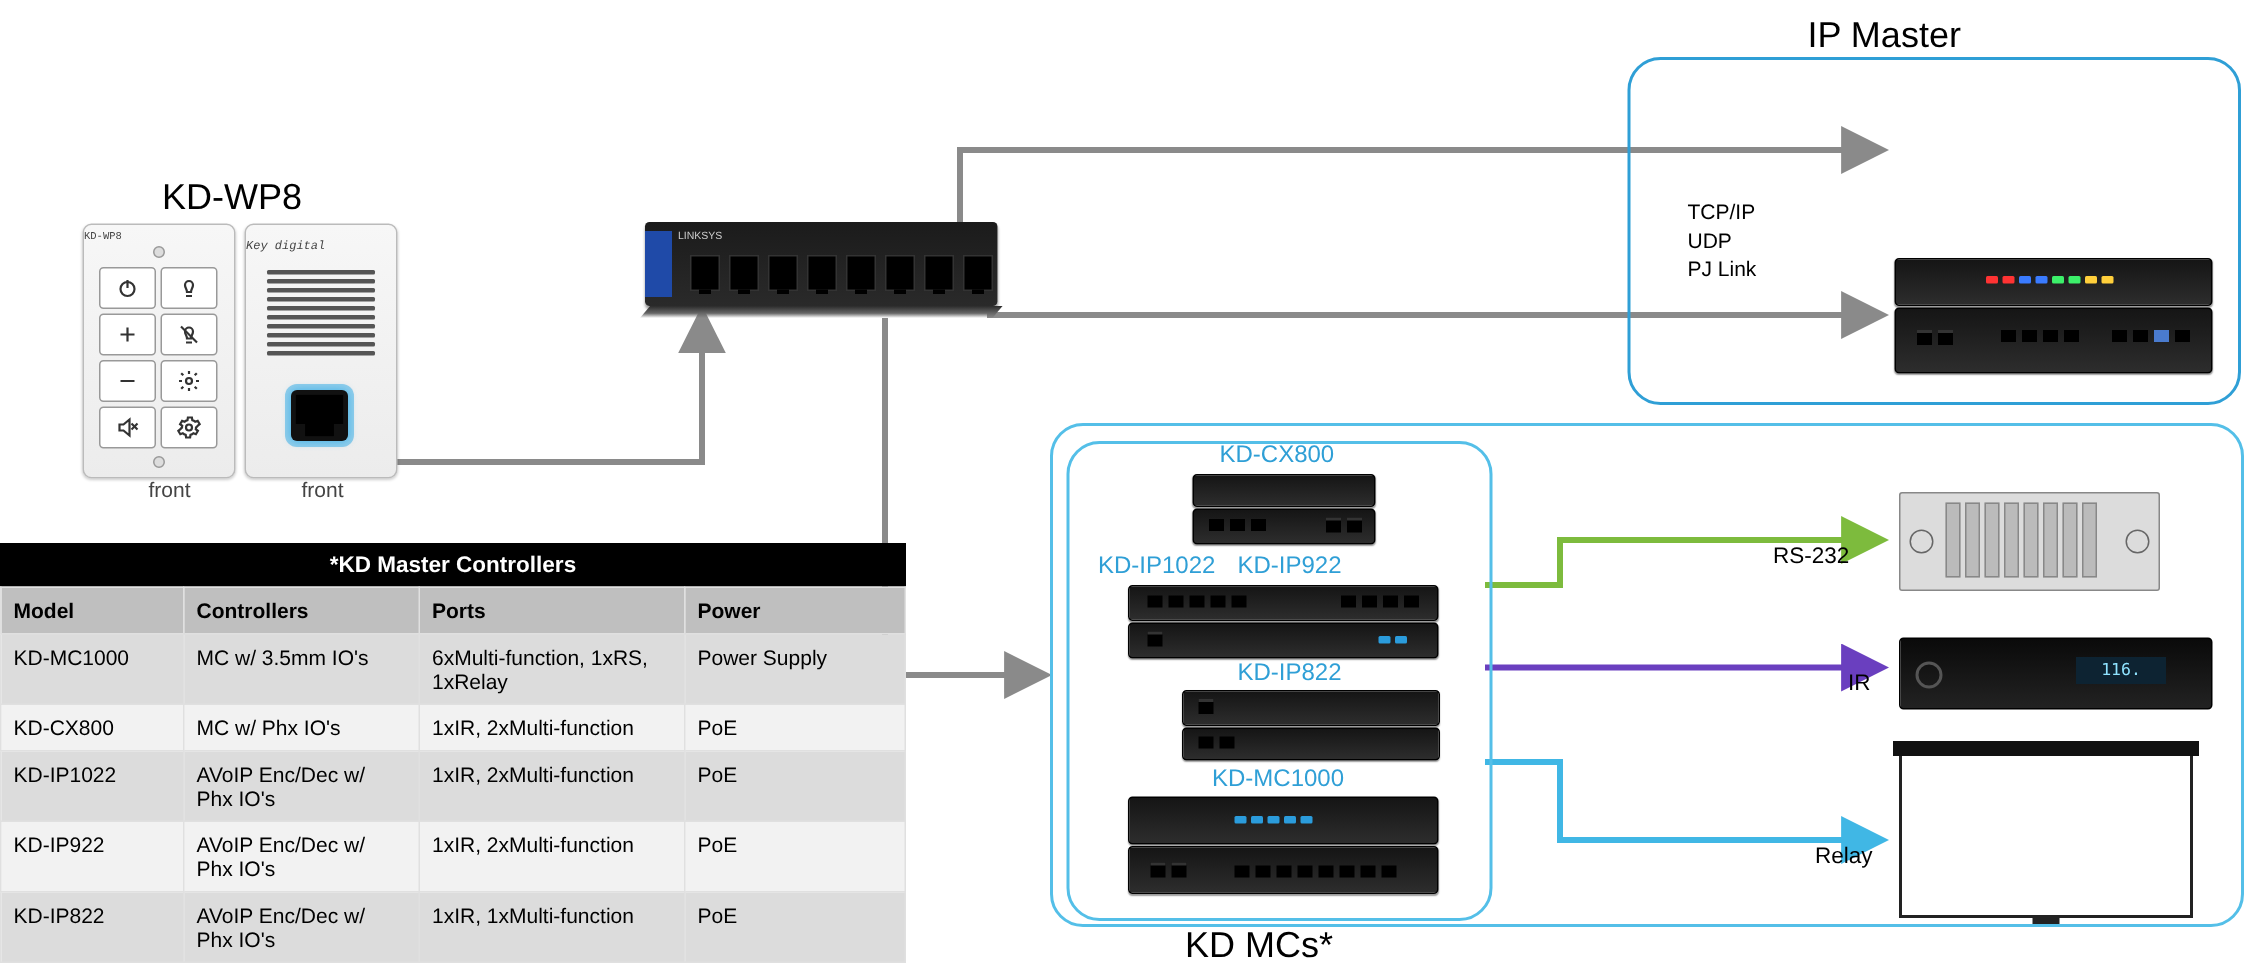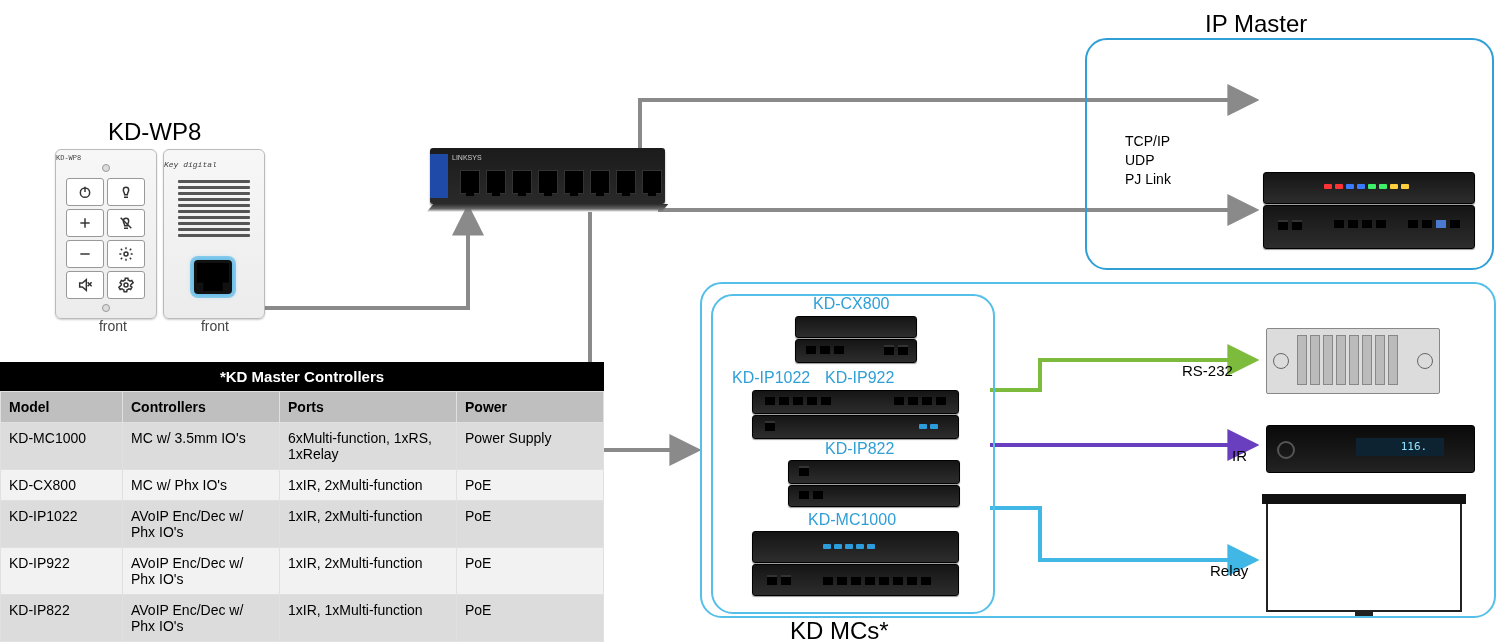--- a/index.html
+++ b/index.html
@@ -55,21 +55,21 @@
   th{background:#bfbfbf;font-weight:bold;}
   tbody tr:nth-child(odd) td{background:#dcdcdc;}
   tbody tr:nth-child(even) td{background:#f2f2f2;}
   
   svg.wires{position:absolute;left:0;top:0;pointer-events:none;}
   
   .server{position:absolute;background:#dcdcdc;border:1px solid #888;border-radius:2px;}
   .server .slots{position:absolute;left:30px;top:6px;display:flex;gap:3px;}
   .server .slots span{width:8px;height:48px;background:#bbb;border:1px solid #888;}
   .dvr{position:absolute;background:linear-gradient(#0a0a0a,#222);border-radius:3px;border:1px solid #000;}
-  .dvr .disp{position:absolute;right:30px;top:12px;width:60px;height:18px;background:#0d2332;color:#8fe3ff;font-size:11px;font-family:monospace;text-align:center;line-height:18px;padding-left:28px;}
+  .dvr .disp{position:absolute;right:30px;top:12px;width:60px;height:18px;background:#0d2332;color:#8fe3ff;font-size:11px;font-family:monospace;text-align:center;line-height:18px;}
   .screen{position:absolute;border:2px solid #222;background:#fff;}
   .screen .bar{position:absolute;top:-8px;left:-6px;right:-6px;height:10px;background:#111;}
   .screen .pull{position:absolute;bottom:-6px;left:50%;transform:translateX(-50%);width:18px;height:6px;background:#222;}
 </style>
 </head>
 <body>
 <div class="canvas">
 
 <svg class="wires" width="1500" height="644">
   <defs>

